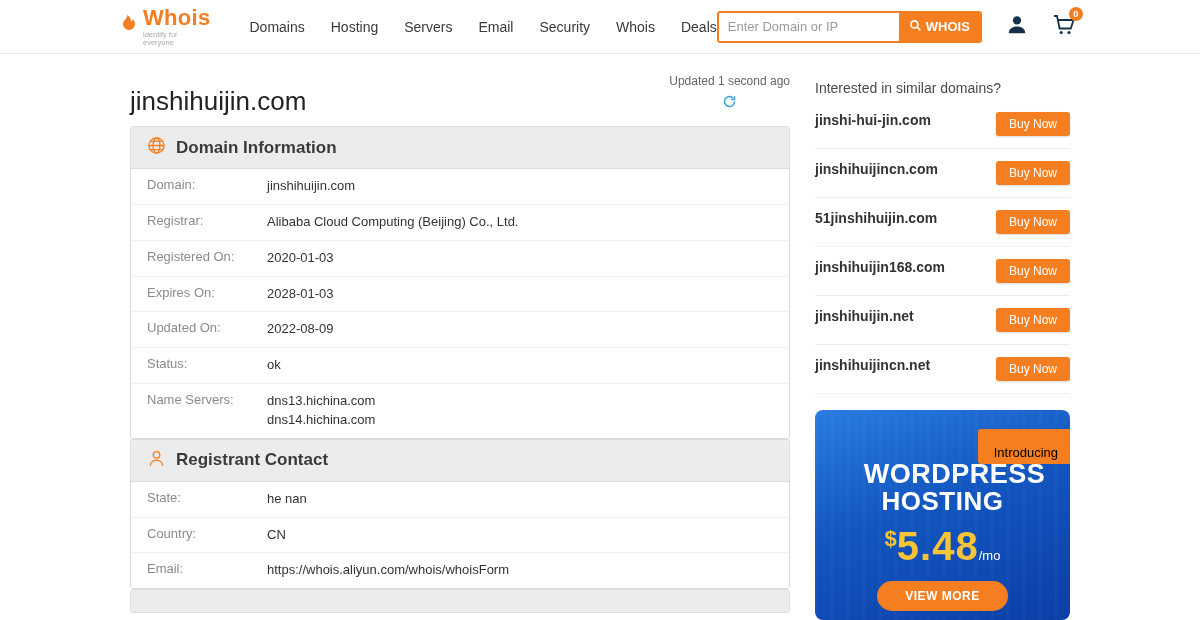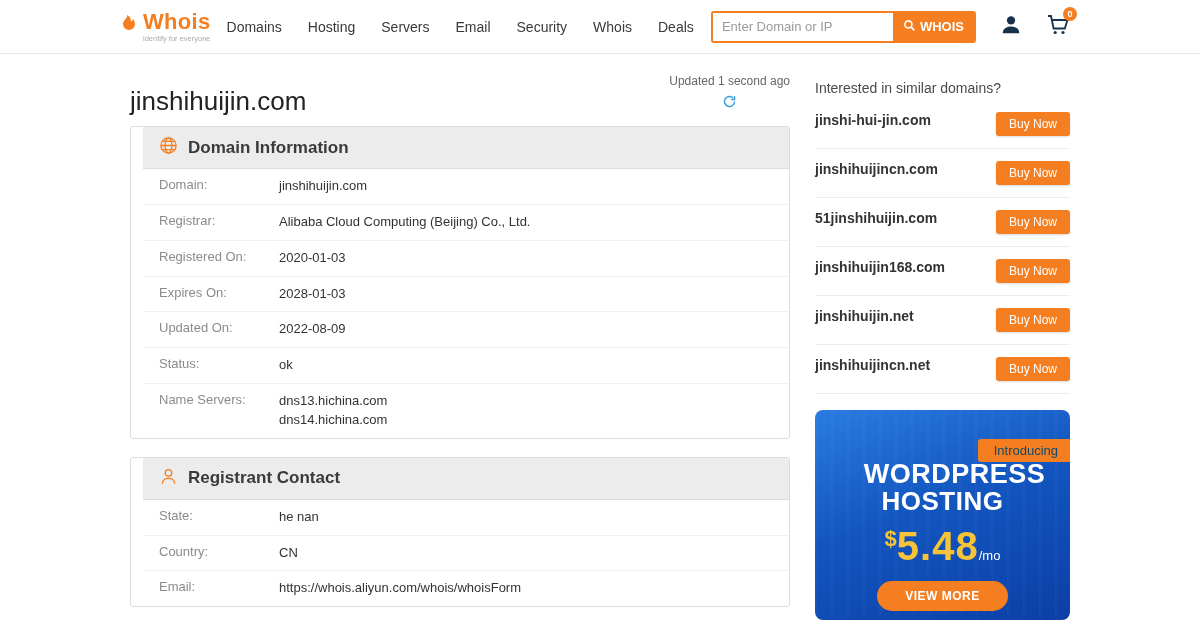--- a/index.html
+++ b/index.html
@@ -5,62 +5,62 @@
   * { margin:0; padding:0; box-sizing:border-box; }
   html,body { width:1200px; height:620px; overflow:hidden; }
   body { font-family:"Liberation Sans", sans-serif; background:#fff; color:#333; }
 
   
   .header { height:54px; display:flex; align-items:center; border-bottom:1px solid #e7e7e7; padding:0 130px 0 115px; }
   .logo { display:flex; align-items:center; gap:4px; cursor:pointer; }
   .logo-text-wrap { line-height:1; }
   .logo-title { color:#f57e20; font-size:22px; font-weight:bold; letter-spacing:0.3px; }
   .logo-tagline { color:#aaa; font-size:7.5px; margin-top:2px; }
-  .nav { display:flex; gap:26px; margin-left:16px; }
+  .nav { display:flex; gap:26px; margin-left:39px; }
   .nav a { text-decoration:none; color:#3a3a3a; font-size:14px; cursor:pointer; }
   .header-right { margin-left:auto; display:flex; align-items:center; gap:24px; }
   .search-group { display:flex; border:2px solid #f57e20; border-radius:3px; height:32px; overflow:hidden; background:#fff; }
   .search-input { border:none; outline:none; width:180px; padding:0 9px; font-size:13px; color:#b91c1c; font-family:"Liberation Sans", sans-serif; }
   .search-input::placeholder { color:#9a9a9a; }
   .search-btn { border:none; background:#f57e20; color:#fff; font-size:13px; font-weight:bold; display:flex; align-items:center; gap:4px; padding:0 10px; cursor:pointer; }
   .user-btn, .cart-btn { position:relative; cursor:pointer; display:flex; align-items:center; }
   .cart-badge { position:absolute; top:-6px; right:-7px; background:#f57e20; color:#fff; font-size:9px; width:14px; height:14px; border-radius:50%; display:flex; align-items:center; justify-content:center; font-weight:bold; }
 
   
   .content { display:flex; padding:20px 130px 0 130px; gap:25px; }
   .left-col { width:660px; }
   .right-col { width:255px; }
 
   
   .title-row { display:flex; justify-content:space-between; align-items:flex-end; margin-bottom:10px; }
   .page-title { font-size:26px; font-weight:400; color:#222; line-height:30px; }
   .updated { display:flex; align-items:center; gap:6px; font-size:12px; color:#666; padding-bottom:4px;flex-direction:column; }
 
   
-  .card { border:1px solid #dcdcdc; border-radius:3px; margin-bottom:18px; background:#fff;padding-left:12px; }
+  .card { border:1px solid #dcdcdc; border-radius:3px; background:#fff; }
   .card-header { background:#ececec; border-bottom:1px solid #dcdcdc; padding:9px 16px; display:flex; align-items:center; gap:10px; border-radius:3px 3px 0 0; }
   .card-title { font-size:17px; font-weight:bold; color:#3a3a3a; }
   .row { display:flex; padding:8px 16px; border-bottom:1px solid #f1f1f1; font-size:13px; align-items:flex-start; }
   .row:last-child { border-bottom:none; }
   .row-label { width:120px; flex-shrink:0; color:#8b8b8b; }
   .row-value { color:#333; line-height:1.45; }
   .card-raw .card-header { border-bottom:none; padding:11px 16px; }
 
   
   .sidebar-title { font-size:14px; color:#4a4a4a; padding:6px 0 4px 0; }
   .similar-row { display:flex; justify-content:space-between; align-items:flex-start; padding:12px 0; border-bottom:1px solid #ededed; }
   .similar-name { font-size:14px; font-weight:bold; color:#333; }
   .buy-btn { background:#f57e20; border:none; color:#fff; font-size:12px; padding:5px 13px; border-radius:3px; cursor:pointer; box-shadow:0 1px 2px rgba(0,0,0,0.15); }
 
   
   .banner { position:relative; margin-top:16px; height:210px; border-radius:8px; overflow:hidden; cursor:pointer;
             background:linear-gradient(160deg,#2a7ce0 0%,#1356c0 45%,#0b3fa6 100%); }
   .banner::before { content:""; position:absolute; inset:0;
             background:repeating-linear-gradient(90deg, rgba(255,255,255,0.06) 0 2px, transparent 2px 16px); opacity:.5; }
-  .ribbon { position:absolute; top:29px; right:0; background:#f57e20; color:#0c4a6e; font-size:13px; padding:4px 12px 4px 16px; border-radius:3px 0 0 3px; z-index:2; }
+  .ribbon { position:absolute; top:19px; right:0; background:#f57e20; color:#000000; font-size:13px; padding:16px 12px 4px 16px; border-radius:3px 0 0 3px; z-index:2; }
   .banner-heading { position:relative; text-align:center; margin-top:50px; color:#fff; font-weight:bold; line-height:1.05; letter-spacing:0.5px; z-index:2; }
   .banner-line1 { font-size:27px;padding-left:24px; }
   .banner-line2 { font-size:26px; }
   .price { position:relative; text-align:center; margin-top:8px; z-index:2; }
   .price .cur { color:#f7c438; font-size:22px; font-weight:bold; vertical-align:14px; }
   .price .amt { color:#f7c438; font-size:40px; font-weight:bold; letter-spacing:1px; }
   .price .per { color:#fff; font-size:13px; }
   .view-more { position:relative; display:block; margin:12px auto 0; background:#f57e20; border:none; color:#fff; font-size:12px; font-weight:bold; letter-spacing:0.5px; padding:8px 28px; border-radius:16px; cursor:pointer; z-index:2; }
 </style>
 </head>

